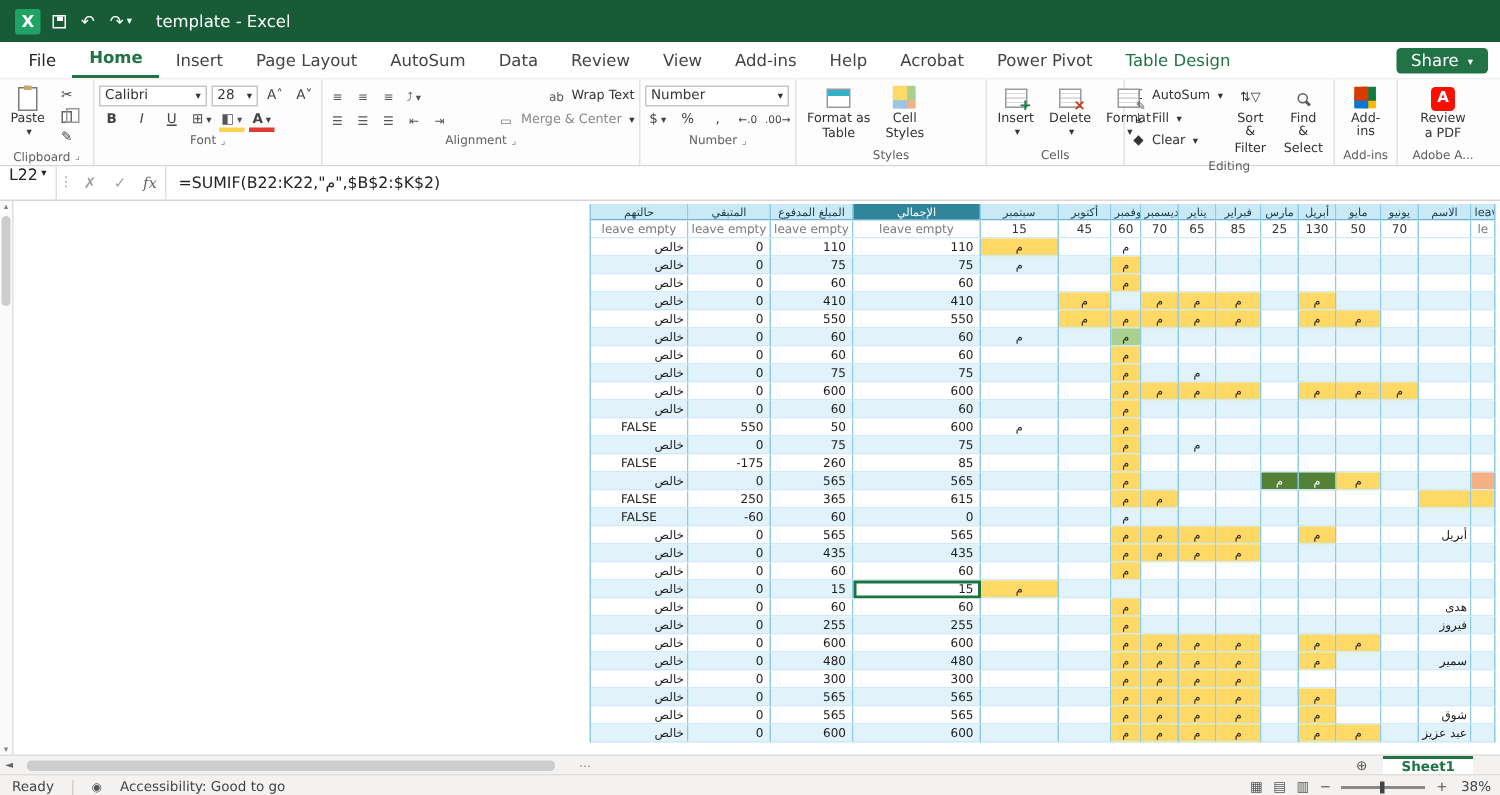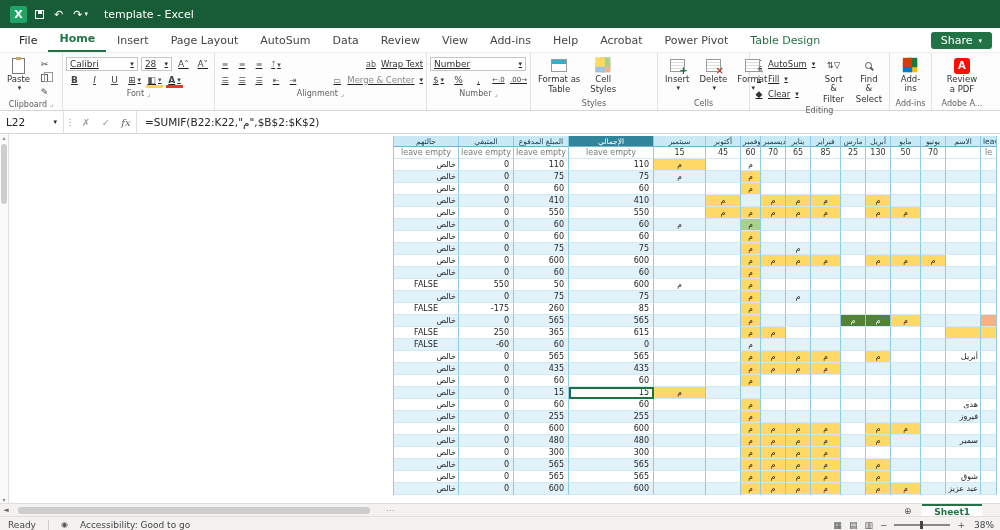--- a/index.html
+++ b/index.html
@@ -42,21 +42,21 @@
   .rgroup { display:flex; flex-direction:column; border-right:1px solid #e4e2e0; padding:2px 3px 0; }
   .rgroup-body { flex:1; display:flex; align-items:flex-start; gap:2px; }
   .rgroup-label { height:13px; font-size:8px; color:#605e5c; text-align:center; display:flex; align-items:center; justify-content:center; gap:3px; }
   .launcher { font-size:7px; color:#8a8886; }
   .bigbtn { display:flex; flex-direction:column; align-items:center; justify-content:flex-start; padding:2px 4px; font-size:8.5px; color:#333; text-align:center; line-height:1.1; gap:1px; }
   .bigbtn .bicon { height:17px; display:flex; align-items:center; justify-content:center; }
   .minicol { display:flex; flex-direction:column; gap:1px; padding-top:2px; }
   .mini { width:17px; height:13px; display:flex; align-items:center; justify-content:center; font-size:9px; color:#444; }
   .mrow { display:flex; align-items:center; gap:3px; height:14px; font-size:9.5px; color:#333; }
   .combo { border:1px solid #c8c6c4; background:#fff; height:14px; display:flex; align-items:center; justify-content:space-between; font-size:9px; padding:0 3px; color:#333; }
-  .fcol { display:flex; flex-direction:column; gap:2px; padding-top:2px;text-decoration:underline; }
+  .fcol { display:flex; flex-direction:column; gap:2px; padding-top:2px; }
   .glyph-b { font-weight:bold; } .glyph-i { font-style:italic; } .glyph-u { text-decoration:underline; }
   .a-color { position:relative; font-weight:bold; }
   .a-color::after { content:""; position:absolute; left:0; right:0; bottom:-1px; height:2.5px; background:#e03c31; }
   .fill-ico { position:relative; font-weight:bold; color:#555; }
   .fill-ico::after { content:""; position:absolute; left:0; right:0; bottom:-1px; height:2.5px; background:#ffd34d; }
   .ico-copy { position:relative; width:7px; height:8px; border:1px solid #666; background:#fff; display:inline-block; }
   .ico-copy::before { content:""; position:absolute; left:2px; top:-3px; width:7px; height:8px; border:1px solid #999; }
   .ico-clipboard { width:13px; height:16px; border:1px solid #7a7a7a; background:#fff; position:relative; display:inline-block; }
   .ico-clipboard::before { content:""; position:absolute; top:-2px; left:3px; width:5px; height:3px; background:#c7a76a; }
   .align-g { font-size:8px; letter-spacing:0; color:#555; width:14px; text-align:center; }
@@ -67,21 +67,21 @@
   .ico-sheet.add::after { content:"+"; position:absolute; right:-4px; bottom:-5px; color:#107c41; font-weight:bold; font-size:10px; }
   .ico-sheet.del::after { content:"×"; position:absolute; right:-4px; bottom:-5px; color:#c43e1c; font-weight:bold; font-size:10px; }
   .ico-sheet.fmt::after { content:"✎"; position:absolute; right:-5px; bottom:-5px; color:#555; font-size:8px; }
   .erow { display:flex; align-items:center; gap:3px; height:13px; font-size:8.5px; color:#333; }
   .eico { width:12px; text-align:center; font-size:9px; }
   .ico-addins { width:11px; height:11px; background:#d83b01; box-shadow:6px 0 0 #107c41, 0 6px 0 #0078d4, 6px 6px 0 #ffb900; margin-right:6px; margin-bottom:6px; transform:scale(.85); }
   .ico-acrobat { width:16px; height:16px; background:#fa0f00; border-radius:3px; color:#fff; font-size:10px; font-weight:bold; display:flex; align-items:center; justify-content:center; }
 
   
   .fbar { height:23px; background:#fff; border-bottom:1px solid #d8d6d4; display:flex; align-items:stretch; }
-  .namebox { width:64px; border-right:1px solid #e1dfdd; display:flex; align-items:center; justify-content:space-between; padding:0 6px; font-size:10.5px; }
+  .namebox { width:38px; border-right:1px solid #e1dfdd; display:flex; justify-content:space-between; padding:0 6px; font-size:10.5px; }
   .fdots { width:12px; display:flex; align-items:center; justify-content:center; color:#a19f9d; font-size:9px; }
   .fbtn { width:20px; display:flex; align-items:center; justify-content:center; color:#a19f9d; font-size:10px; }
   .fbtn.fx { font-style:italic; font-family:"DejaVu Serif", serif; color:#666; }
   .formula-text { flex:1; display:flex; align-items:center; padding-left:8px; font-size:10.5px; border-left:1px solid #e1dfdd; }
 
   
   .grid { position:relative; height:369px; background:#fff; overflow:hidden; }
   .vscroll { position:absolute; left:0; top:0; bottom:0; width:9px; border-right:1px solid #e1dfdd; background:#fafafa;
              display:flex; flex-direction:column; justify-content:space-between; align-items:center; font-size:6px; color:#888; }
   .vthumb { position:absolute; left:1px; top:10px; width:6px; height:60px; background:#cdcdcd; border-radius:3px; }

